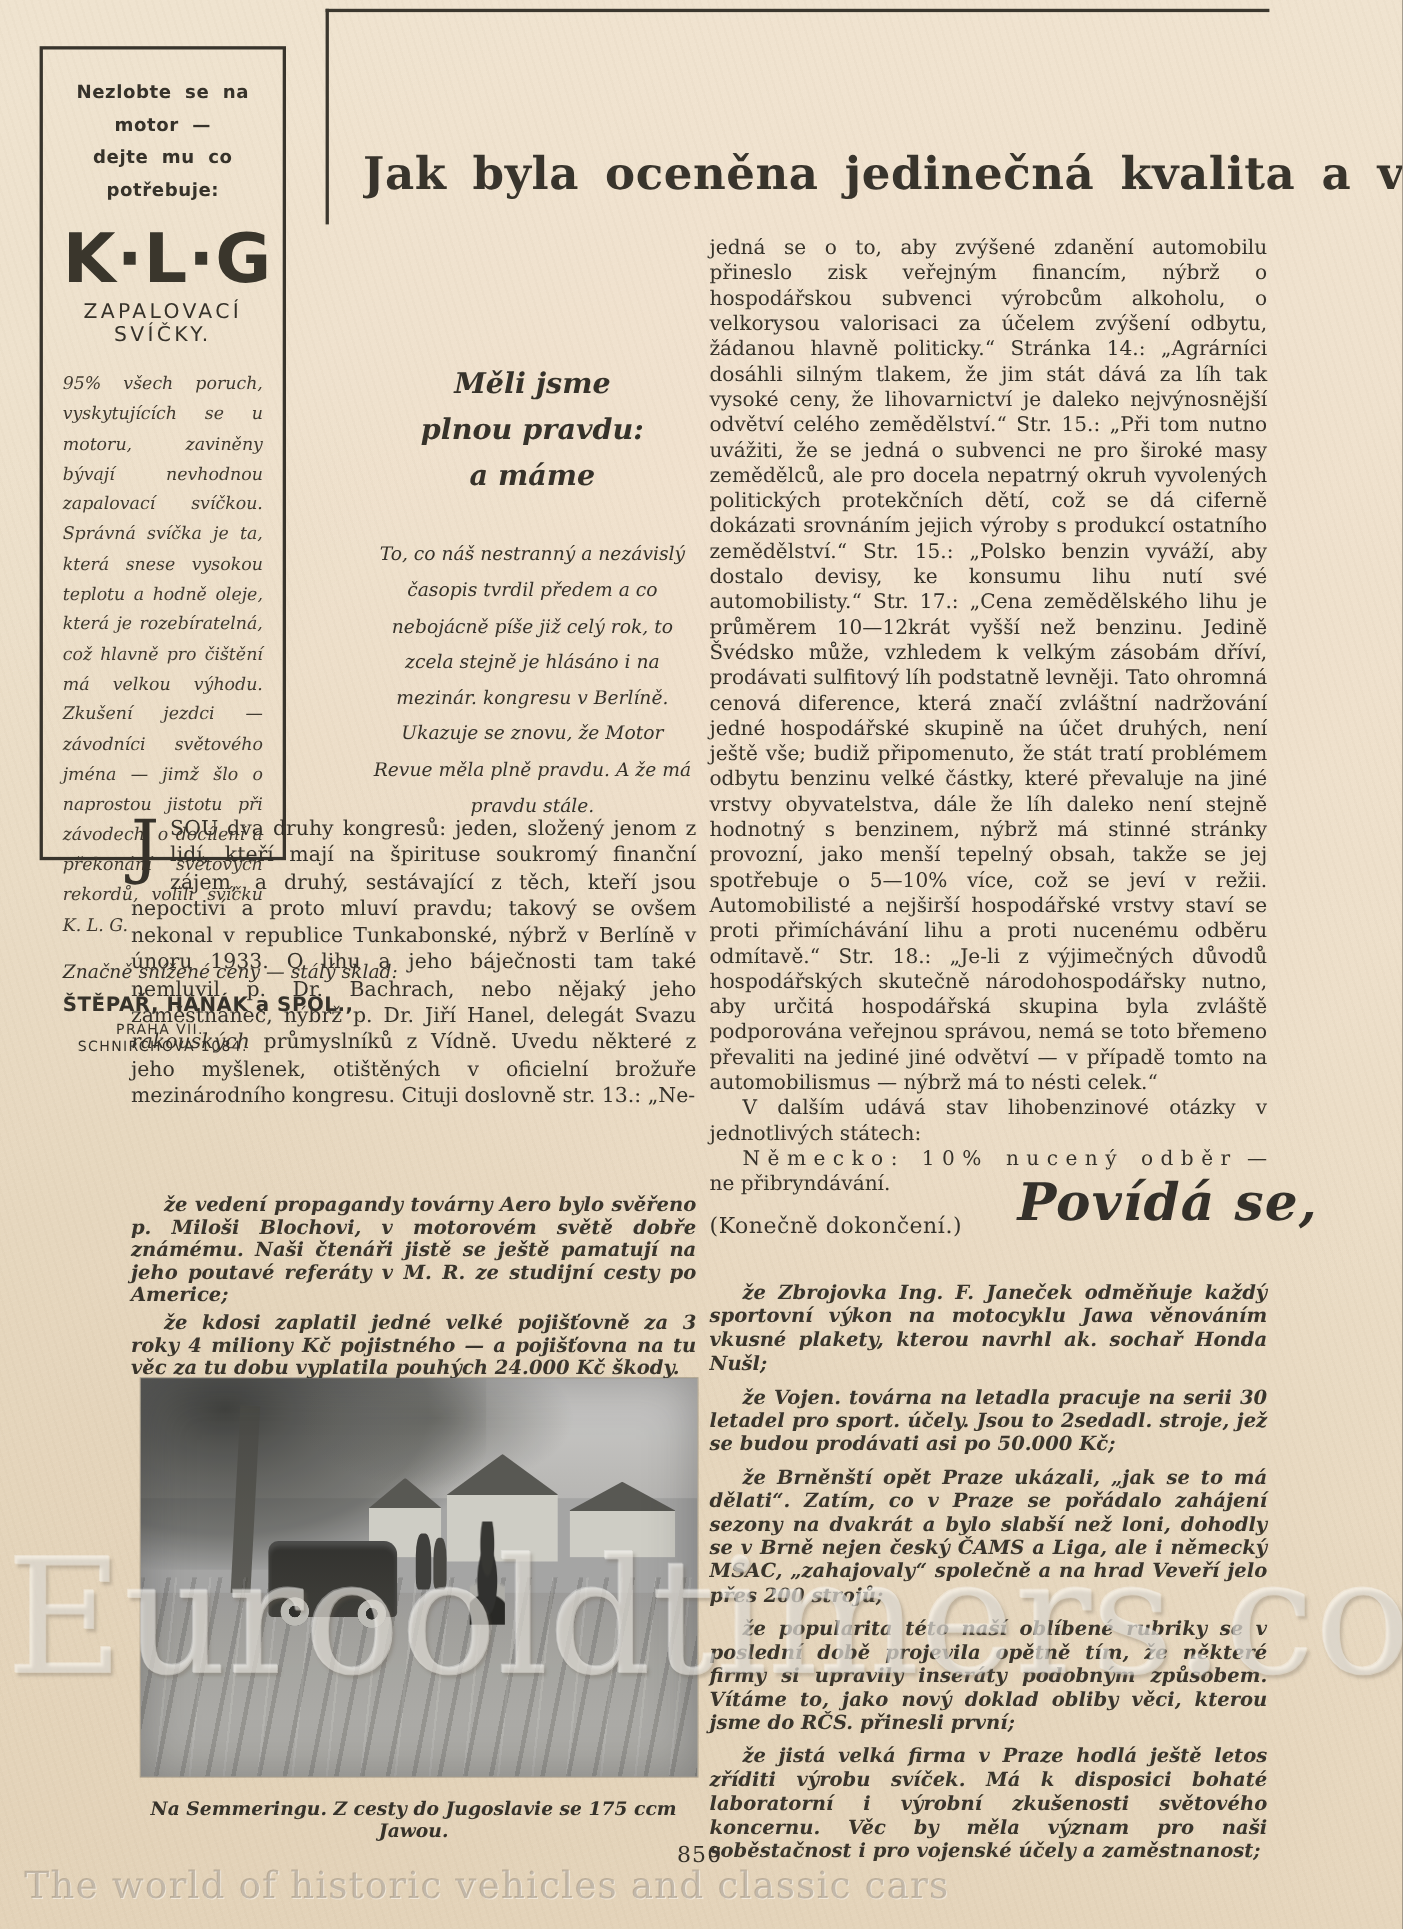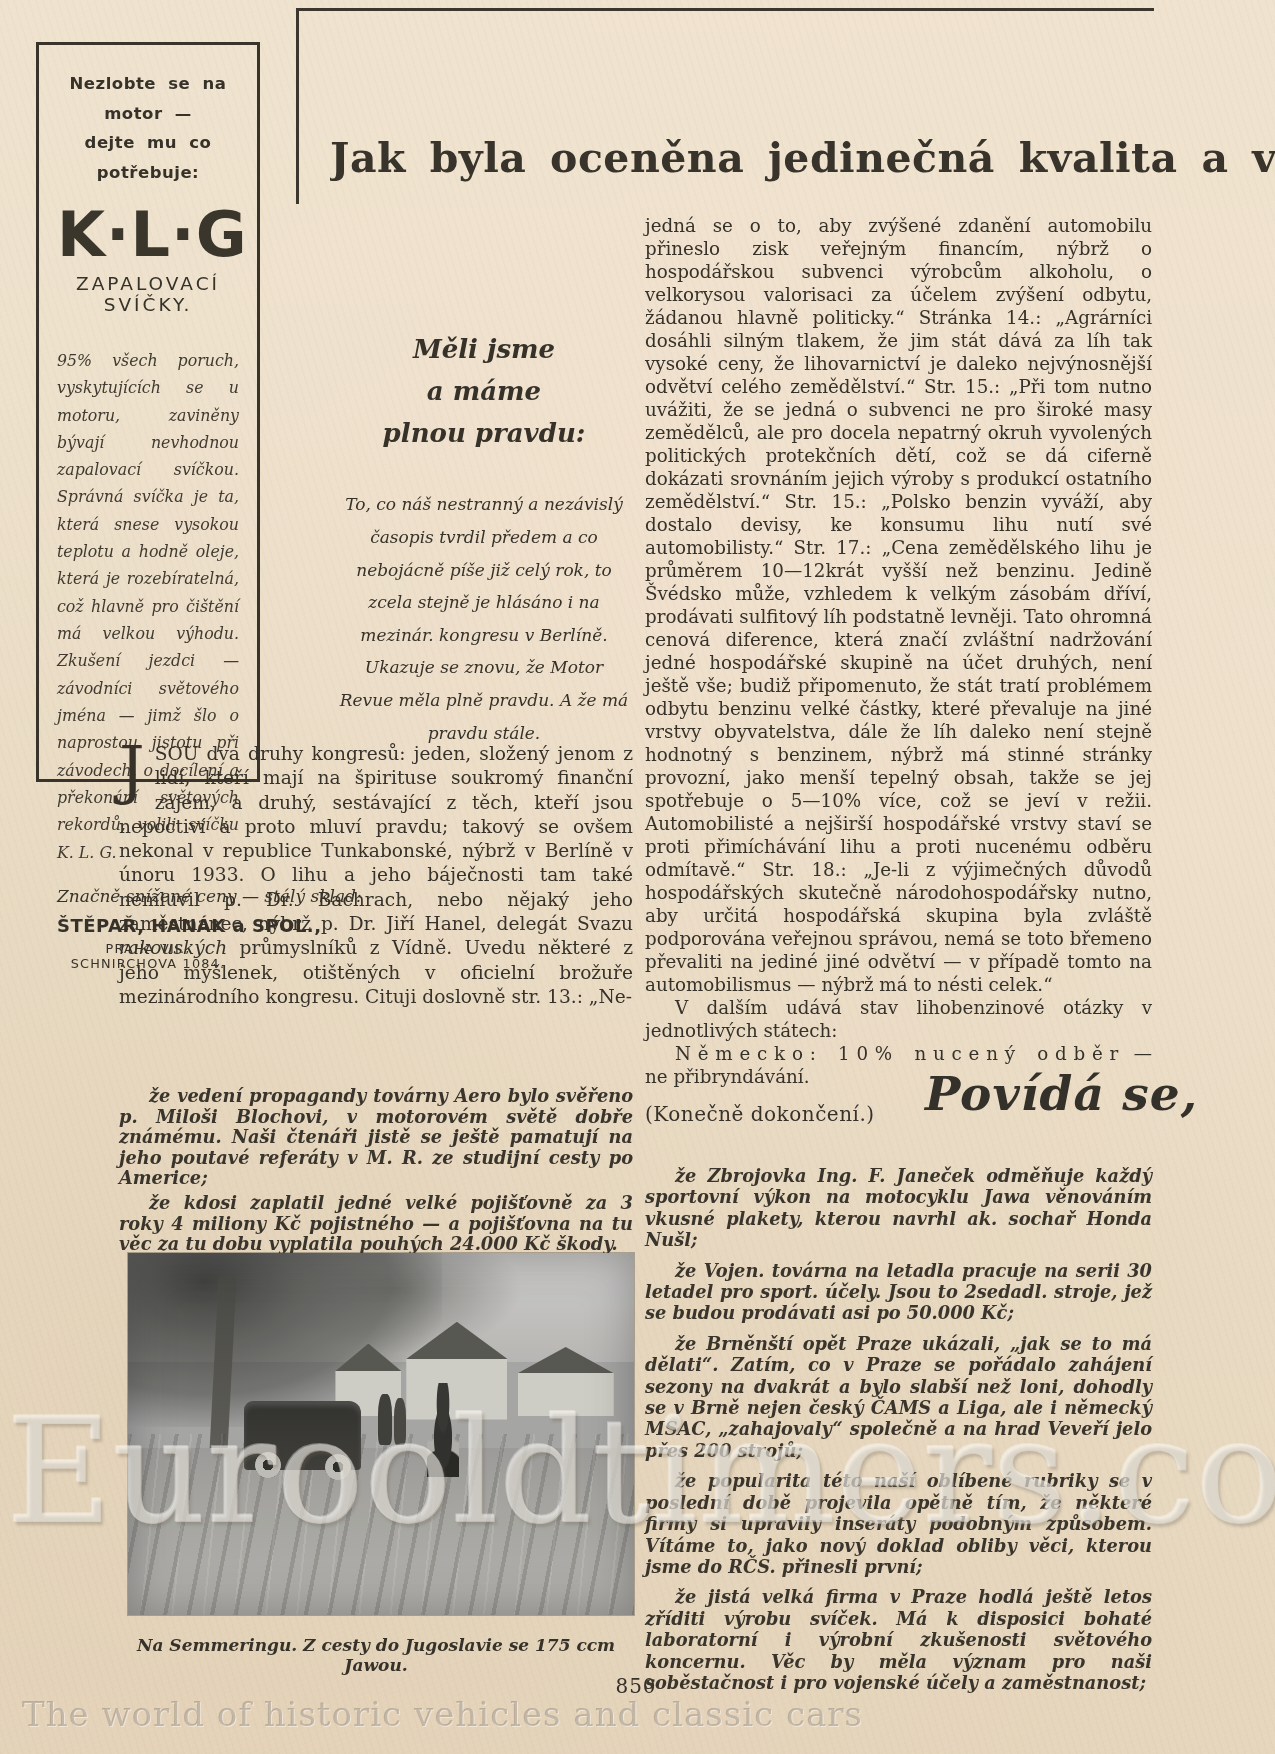--- a/index.html
+++ b/index.html
@@ -15,21 +15,21 @@
   .grain{position:absolute;inset:0;pointer-events:none;
     background:
       repeating-linear-gradient(73deg, rgba(120,100,70,.025) 0 2px, rgba(0,0,0,0) 2px 7px),
       repeating-linear-gradient(-21deg, rgba(255,250,240,.04) 0 1px, rgba(0,0,0,0) 1px 5px);}
   .rule{position:absolute;background:#3b372e;}
   
   .ad{position:absolute;left:36px;top:42px;width:224px;height:740px;border:3px solid #38342c;
       box-sizing:border-box;padding:24px 18px 0 18px;font-family:"DejaVu Sans",sans-serif;}
   .ad-l1,.ad-l2{font-weight:bold;font-size:16.5px;letter-spacing:.5px;word-spacing:6px;line-height:1.8;text-align:center;}
   .ad-brand{font-weight:bold;font-size:62px;line-height:1.05;text-align:center;margin:14px 0 6px 0;letter-spacing:1px;color:#3a362c;}
-  .ad-sub{font-size:18.5px;letter-spacing:3px;text-align:center;margin-bottom:32px;}
+  .ad-sub{font-size:18.5px;letter-spacing:3px;text-align:center;margin-bottom:20px;}
   .ad-body{font-family:"DejaVu Serif",serif;font-style:italic;font-size:15.8px;line-height:1.73;
            text-align:justify;color:#403a30;}
   .ad-stock{font-family:"DejaVu Serif",serif;font-style:italic;font-size:17px;margin-top:20px;text-align:center;white-space:nowrap;}
   .ad-co{font-weight:bold;font-size:18px;letter-spacing:.5px;text-align:center;margin-top:9px;white-space:nowrap;}
   .ad-addr{font-size:12.8px;letter-spacing:1.2px;text-align:center;margin-top:5px;}
   
   .headline{position:absolute;left:330px;top:134px;width:946px;font-size:41px;font-weight:bold;
             white-space:nowrap;overflow:hidden;word-spacing:9px;letter-spacing:.5px;color:#38342c;}
   
   .motto{position:absolute;left:336px;top:328px;width:296px;text-align:center;}
@@ -109,22 +109,22 @@
     <div class="ad-body">95% všech poruch, vyskytujících se u motoru, zaviněny bývají nevhodnou zapalovací svíčkou. Správná svíčka je ta, která snese vysokou teplotu a hodně oleje, která je rozebíratelná, což hlavně pro čištění má velkou výhodu. Zkušení jezdci — závodníci světového jména — jimž šlo o naprostou jistotu při závodech, o docílení a překonání světových rekordů, volili svíčku K. L. G.</div>
     <div class="ad-stock">Značně snížené ceny — stálý sklad:</div>
     <div class="ad-co">ŠTĚPAŘ, HANÁK a SPOL.,</div>
     <div class="ad-addr">PRAHA VII., SCHNIRCHOVA 1084.</div>
   </div>
 
   <div class="headline col">Jak byla oceněna jedinečná kvalita a všechny</div>
 
   <div class="motto col">
     <div class="motto-h">Měli jsme</div>
+    <div class="motto-h">plnou pravdu:</div>
     <div class="motto-h">a máme</div>
-    <div class="motto-h">plnou pravdu:</div>
     <div class="motto-b">To, co náš nestranný a nezávislý časopis tvrdil předem a co nebojácně píše již celý rok, to zcela stejně je hlásáno i na mezinár. kongresu v Berlíně. Ukazuje se znovu, že Motor Revue měla plně pravdu. A že má pravdu stále.</div>
   </div>
 
   <div class="rcol col">
     <p>jedná se o to, aby zvýšené zdanění automobilu přineslo zisk veřejným financím, nýbrž o hospodářskou subvenci výrobcům alkoholu, o velkorysou valorisaci za účelem zvýšení odbytu, žádanou hlavně politicky.“ Stránka 14.: „Agrárníci dosáhli silným tlakem, že jim stát dává za líh tak vysoké ceny, že lihovarnictví je daleko nejvýnosnější odvětví celého zemědělství.“ Str. 15.: „Při tom nutno uvážiti, že se jedná o subvenci ne pro široké masy zemědělců, ale pro docela nepatrný okruh vyvolených politických protekčních dětí, což se dá ciferně dokázati srovnáním jejich výroby s produkcí ostatního zemědělství.“ Str. 15.: „Polsko benzin vyváží, aby dostalo devisy, ke konsumu lihu nutí své automobilisty.“ Str. 17.: „Cena zemědělského lihu je průměrem 10—12krát vyšší než benzinu. Jedině Švédsko může, vzhledem k velkým zásobám dříví, prodávati sulfitový líh podstatně levněji. Tato ohromná cenová diference, která značí zvláštní nadržování jedné hospodářské skupině na účet druhých, není ještě vše; budiž připomenuto, že stát tratí problémem odbytu benzinu velké částky, které převaluje na jiné vrstvy obyvatelstva, dále že líh daleko není stejně hodnotný s benzinem, nýbrž má stinné stránky provozní, jako menší tepelný obsah, takže se jej spotřebuje o 5—10% více, což se jeví v režii. Automobilisté a nejširší hospodářské vrstvy staví se proti přimíchávání lihu a proti nucenému odběru odmítavě.“ Str. 18.: „Je-li z výjimečných důvodů hospodářských skutečně národohospodářsky nutno, aby určitá hospodářská skupina byla zvláště podporována veřejnou správou, nemá se toto břemeno převaliti na jediné jiné odvětví — v případě tomto na automobilismus — nýbrž má to nésti celek.“</p>
     <p class="ind">V dalším udává stav lihobenzinové otázky v jednotlivých státech:</p>
     <p class="ind"><span class="spaced">Německo: 10% nucený odběr</span><span> — ne přibryndávání.</span></p>
   </div>
 
   <div class="article col">

